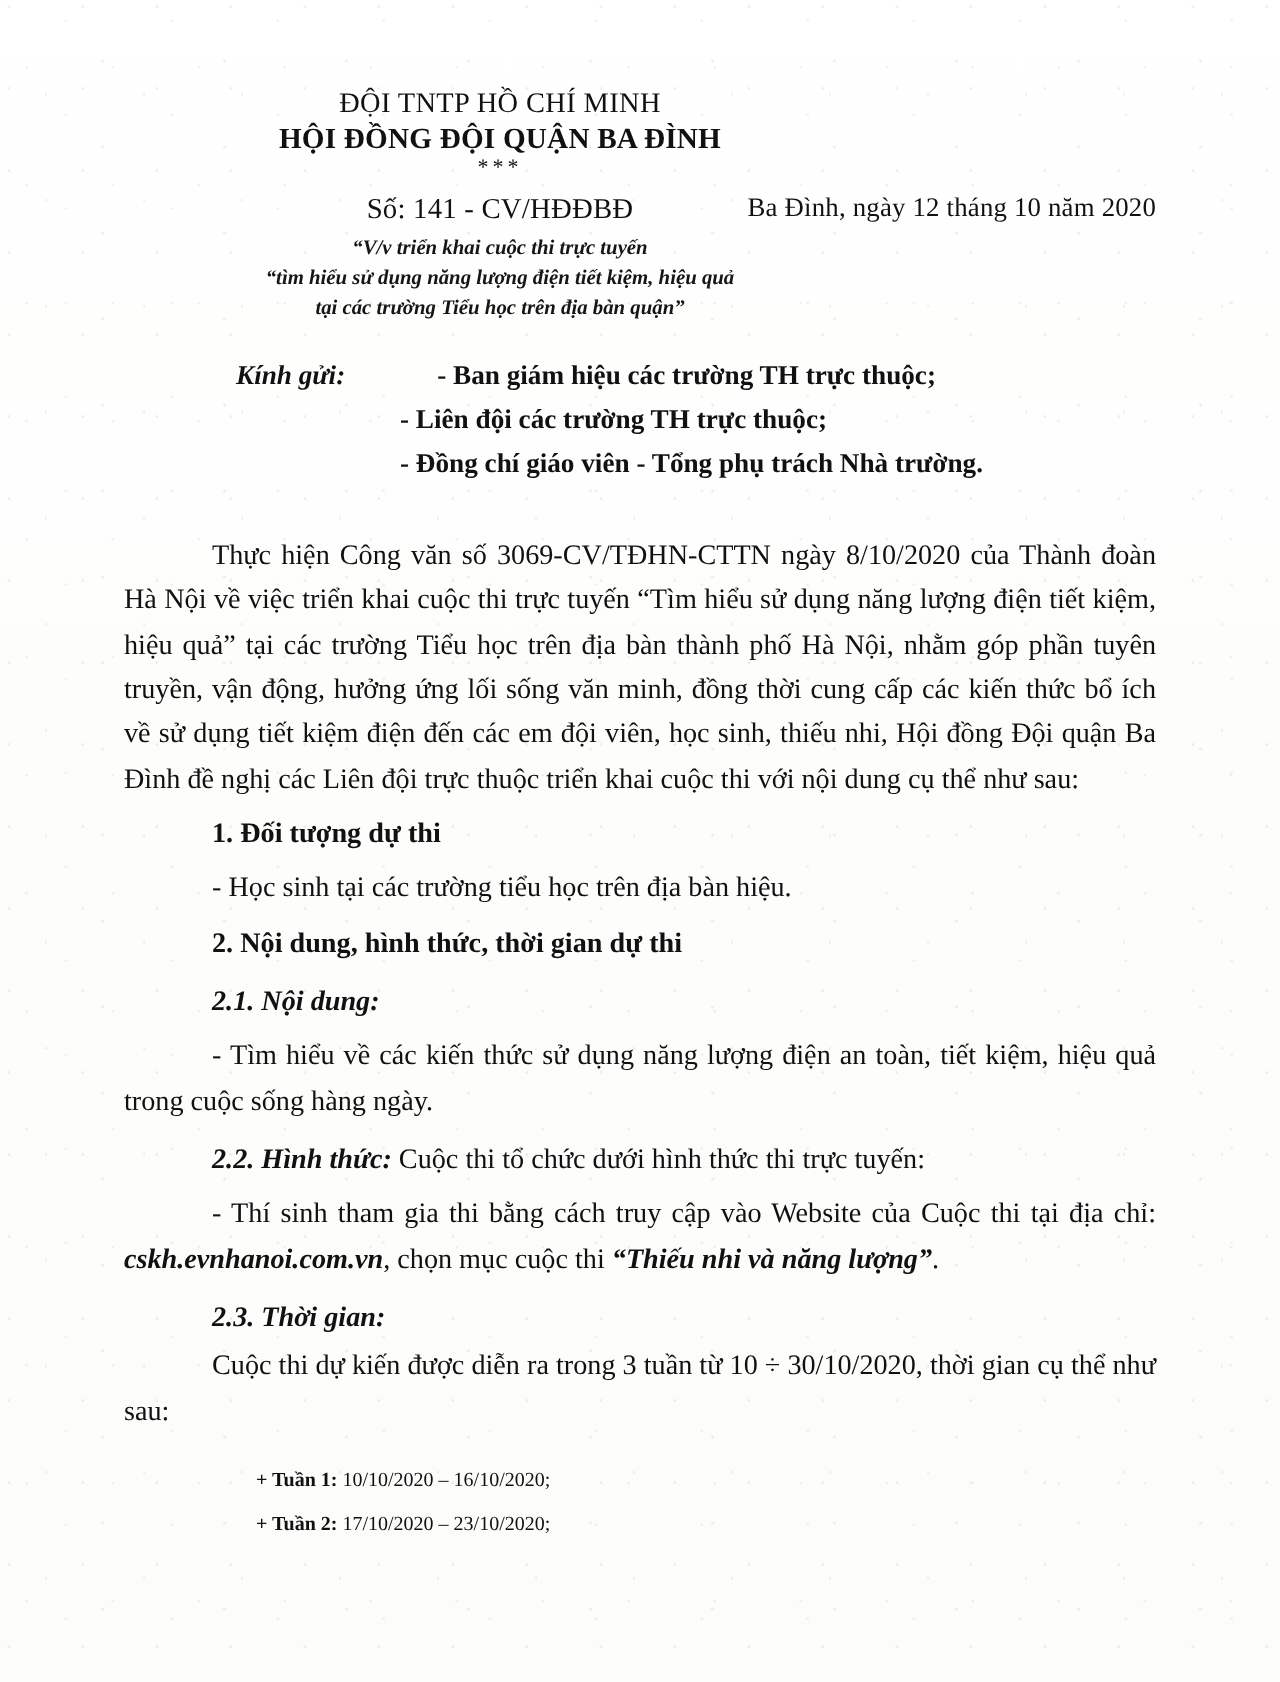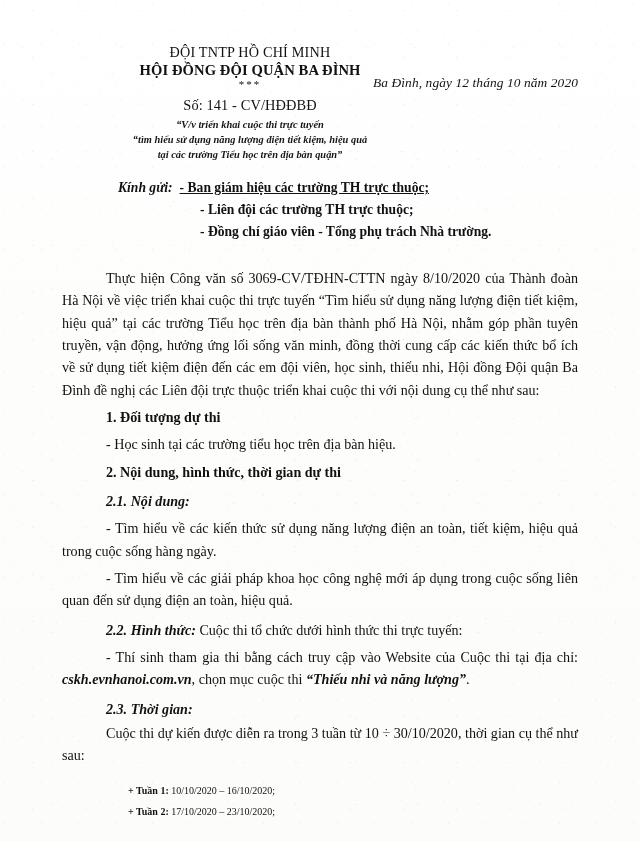--- a/index.html
+++ b/index.html
@@ -91,50 +91,49 @@
     font-size: 10.4px;
     line-height: 1.42;
     margin-top: 1px;
     color: #151515;
   }
   .doc-subject div { white-space: nowrap; }
 
   .place-date {
     position: absolute;
     right: 0;
-    top: 75px;
-    font-style: italic;
+    top: 96px;
     font-size: 13.4px;
     white-space: nowrap;
     letter-spacing: .1px;
   }
 
   
   .recipients {
     margin-top: 13px;
     padding-left: 56px;
     position: relative;
   }
   .recip-row {
     display: flex;
     align-items: flex-end;
     line-height: 1.62;
+    gap: 39px;
   }
   .recip-label {
     font-weight: bold;
     font-style: italic;
     font-size: 13.6px;
     white-space: nowrap;
     padding-right: 7px;
   }
   .recip-item {
     font-weight: bold;
     font-size: 13.6px;
     white-space: nowrap;
-    text-decoration: underline;
   }
   .recip-sub {
     padding-left: 82px;
     font-weight: bold;
     font-size: 13.6px;
     line-height: 1.62;
     white-space: nowrap;
   }
 
   
@@ -225,21 +224,20 @@
       <p class="para">Thực hiện Công văn số 3069-CV/TĐHN-CTTN ngày 8/10/2020 của Thành đoàn Hà Nội về việc triển khai cuộc thi trực tuyến “Tìm hiểu sử dụng năng lượng điện tiết kiệm, hiệu quả” tại các trường Tiểu học trên địa bàn thành phố Hà Nội, nhằm góp phần tuyên truyền, vận động, hưởng ứng lối sống văn minh, đồng thời cung cấp các kiến thức bổ ích về sử dụng tiết kiệm điện đến các em đội viên, học sinh, thiếu nhi, Hội đồng Đội quận Ba Đình đề nghị các Liên đội trực thuộc triển khai cuộc thi với nội dung cụ thể như sau:</p>
 
       <div class="heading">1. Đối tượng dự thi</div>
       <p class="bullet">- Học sinh tại các trường tiểu học trên địa bàn hiệu.</p>
 
       <div class="heading">2. Nội dung, hình thức, thời gian dự thi</div>
 
       <div class="subheading">2.1. Nội dung:</div>
 
       <p class="bullet">- Tìm hiểu về các kiến thức sử dụng năng lượng điện an toàn, tiết kiệm, hiệu quả trong cuộc sống hàng ngày.</p>
-      <p class="bullet">- Tìm hiểu về các giải pháp khoa học công nghệ mới áp dụng trong cuộc sống liên quan đến sử dụng điện an toàn, hiệu quả.</p>
 
       <p class="mixed">
         <span class="lead">2.2. Hình thức:</span><span>&nbsp;</span><span>Cuộc thi tổ chức dưới hình thức thi trực tuyến:</span>
       </p>
 
       <p class="bullet">
         <span>- Thí sinh tham gia thi bằng cách truy cập vào Website của Cuộc thi tại địa chỉ: </span><span class="bi">cskh.evnhanoi.com.vn</span><span>, chọn mục cuộc thi </span><span class="bi">“Thiếu nhi và năng lượng”</span><span>.</span>
       </p>
 
       <div class="subheading">2.3. Thời gian:</div>

